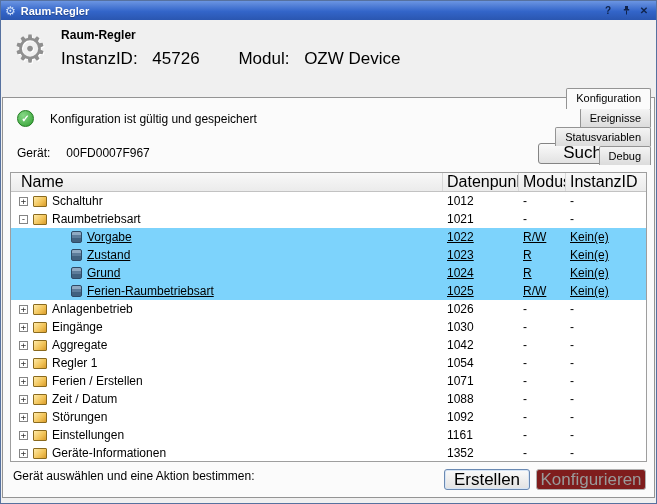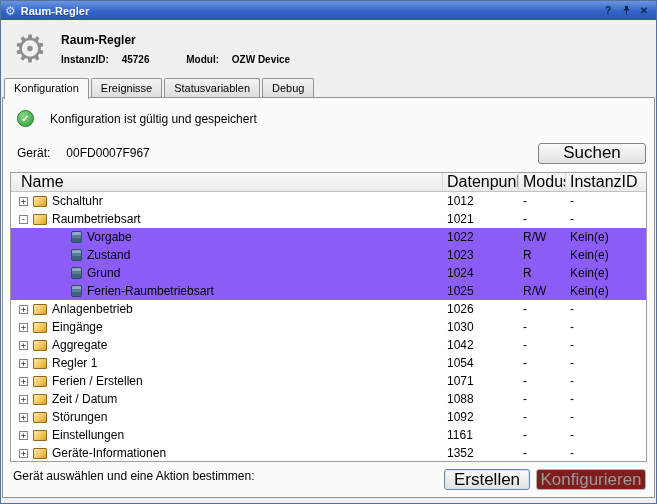--- a/index.html
+++ b/index.html
@@ -17,25 +17,25 @@
   .tb-gear{font-size:12px;color:#cfe0fa;margin-right:5px;line-height:1;}
   .tb-title{flex:1;font-size:11px;font-weight:bold;color:#fff;text-shadow:0 1px 1px rgba(0,0,0,.3);}
   .tb-btn{
     width:16px;height:15px;display:flex;align-items:center;justify-content:center;
     color:#10234a;font-size:10px;font-weight:bold;cursor:default;margin-left:2px;
   }
   
   .header{position:absolute;top:19px;left:0;right:0;height:57px;display:flex;align-items:center;padding:0 12px;box-sizing:border-box;}
   .gear-big{font-size:38px;line-height:38px;color:#8f8f8f;margin-right:14px;text-shadow:1px 1px 0 #fff;}
   .app-title{font-size:12px;font-weight:bold;margin-bottom:7px;}
-  .meta{font-size:10px;font-weight:bold;}
+  .meta{font-size:17px;}
   .meta .lbl{margin-right:10px;}
   .meta .val{margin-right:34px;}
   
-  .tabstrip{position:absolute;top:76px;left:3px;right:3px;height:21px;display:flex;align-items:center;z-index:2;}
+  .tabstrip{position:absolute;top:87px;left:3px;right:3px;height:21px;display:flex;align-items:flex-end;z-index:2;flex-direction:column;}
   .tab{
     font-size:11px;padding:3px 9px;margin-right:2px;
     border:1px solid #949494;border-bottom:none;border-radius:2px 2px 0 0;
     background:linear-gradient(#f4f4f4,#dcdcdc);white-space:nowrap;
   }
   .tab.active{background:#fbfbfb;padding-bottom:5px;margin-bottom:-1px;z-index:3;}
   
   .panel{
     position:absolute;top:96px;left:1px;right:1px;bottom:5px;
     background:#fbfbfb;border:1px solid #949494;z-index:1;box-sizing:border-box;
@@ -63,21 +63,21 @@
   .table{
     position:absolute;top:74px;left:7px;right:7px;height:290px;box-sizing:border-box;
     border:1px solid #9e9e9e;background:#fff;overflow:hidden;
   }
   .thead,.row{display:grid;grid-template-columns:432px 76px 47px 1fr;align-items:center;}
   .thead{height:18px;background:linear-gradient(#f8f8f8,#ebebeb);border-bottom:1px solid #c2c2c2;font-size:16px;}
   .thead .hcell{padding-left:4px;border-right:1px solid #d8d8d8;height:18px;line-height:18px;white-space:nowrap;overflow:hidden;}
   .thead .hcell:first-child{padding-left:10px;}
   .thead .hcell:last-child{border-right:none;}
   .row{height:18px;font-size:12px;}
-  .row.hl{background:#8b5cf6;}
+  .row.hl{background:#7dd3fc;text-decoration:underline;}
   .cell{padding-left:4px;white-space:nowrap;overflow:hidden;}
   .name-cell{display:flex;align-items:center;padding-left:8px;}
   .indent{flex:none;height:1px;}
   .expander{
     flex:none;width:9px;height:9px;margin-right:5px;box-sizing:border-box;
     border:1px solid #848484;background:#fff;color:#333;
     font-family:"DejaVu Sans Mono",monospace;font-size:9px;line-height:7px;text-align:center;
   }
   .row-icon{flex:none;margin-right:5px;}
   .icon-box{

